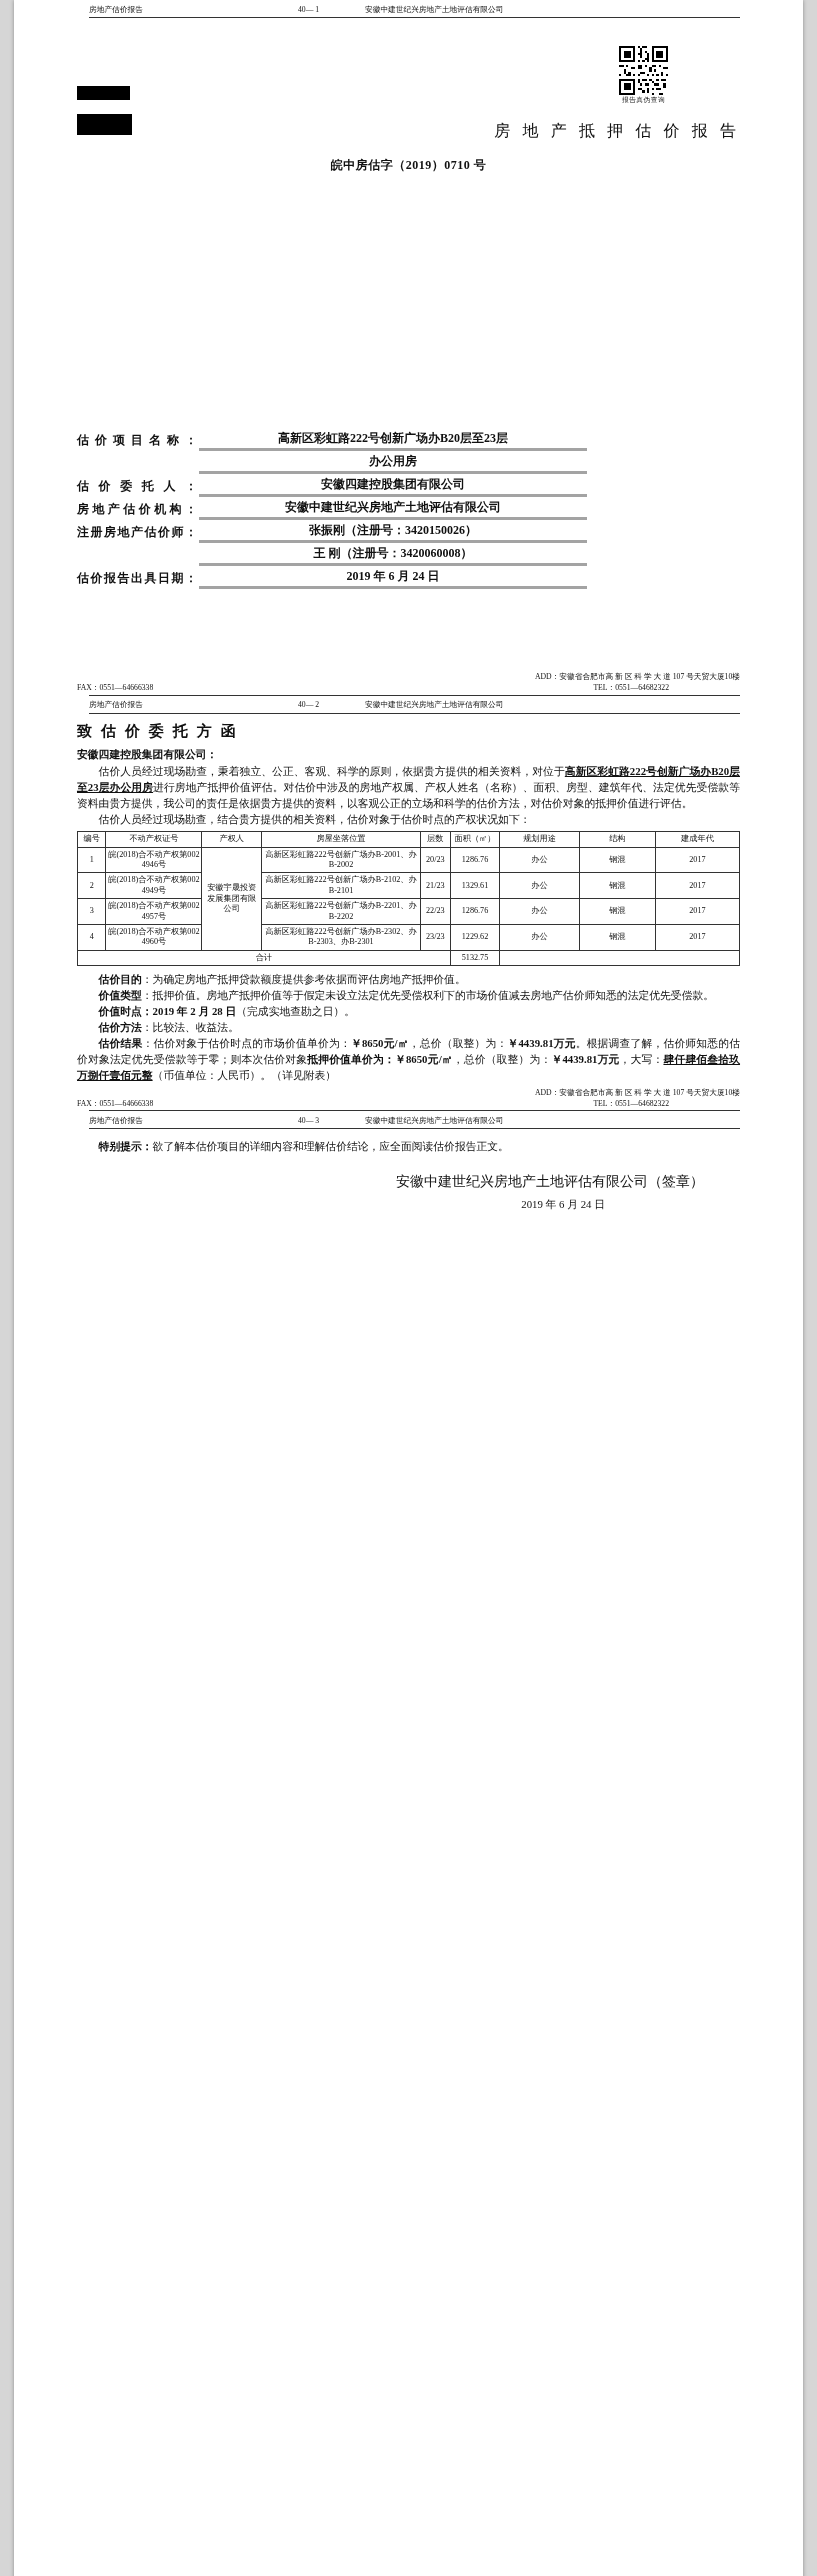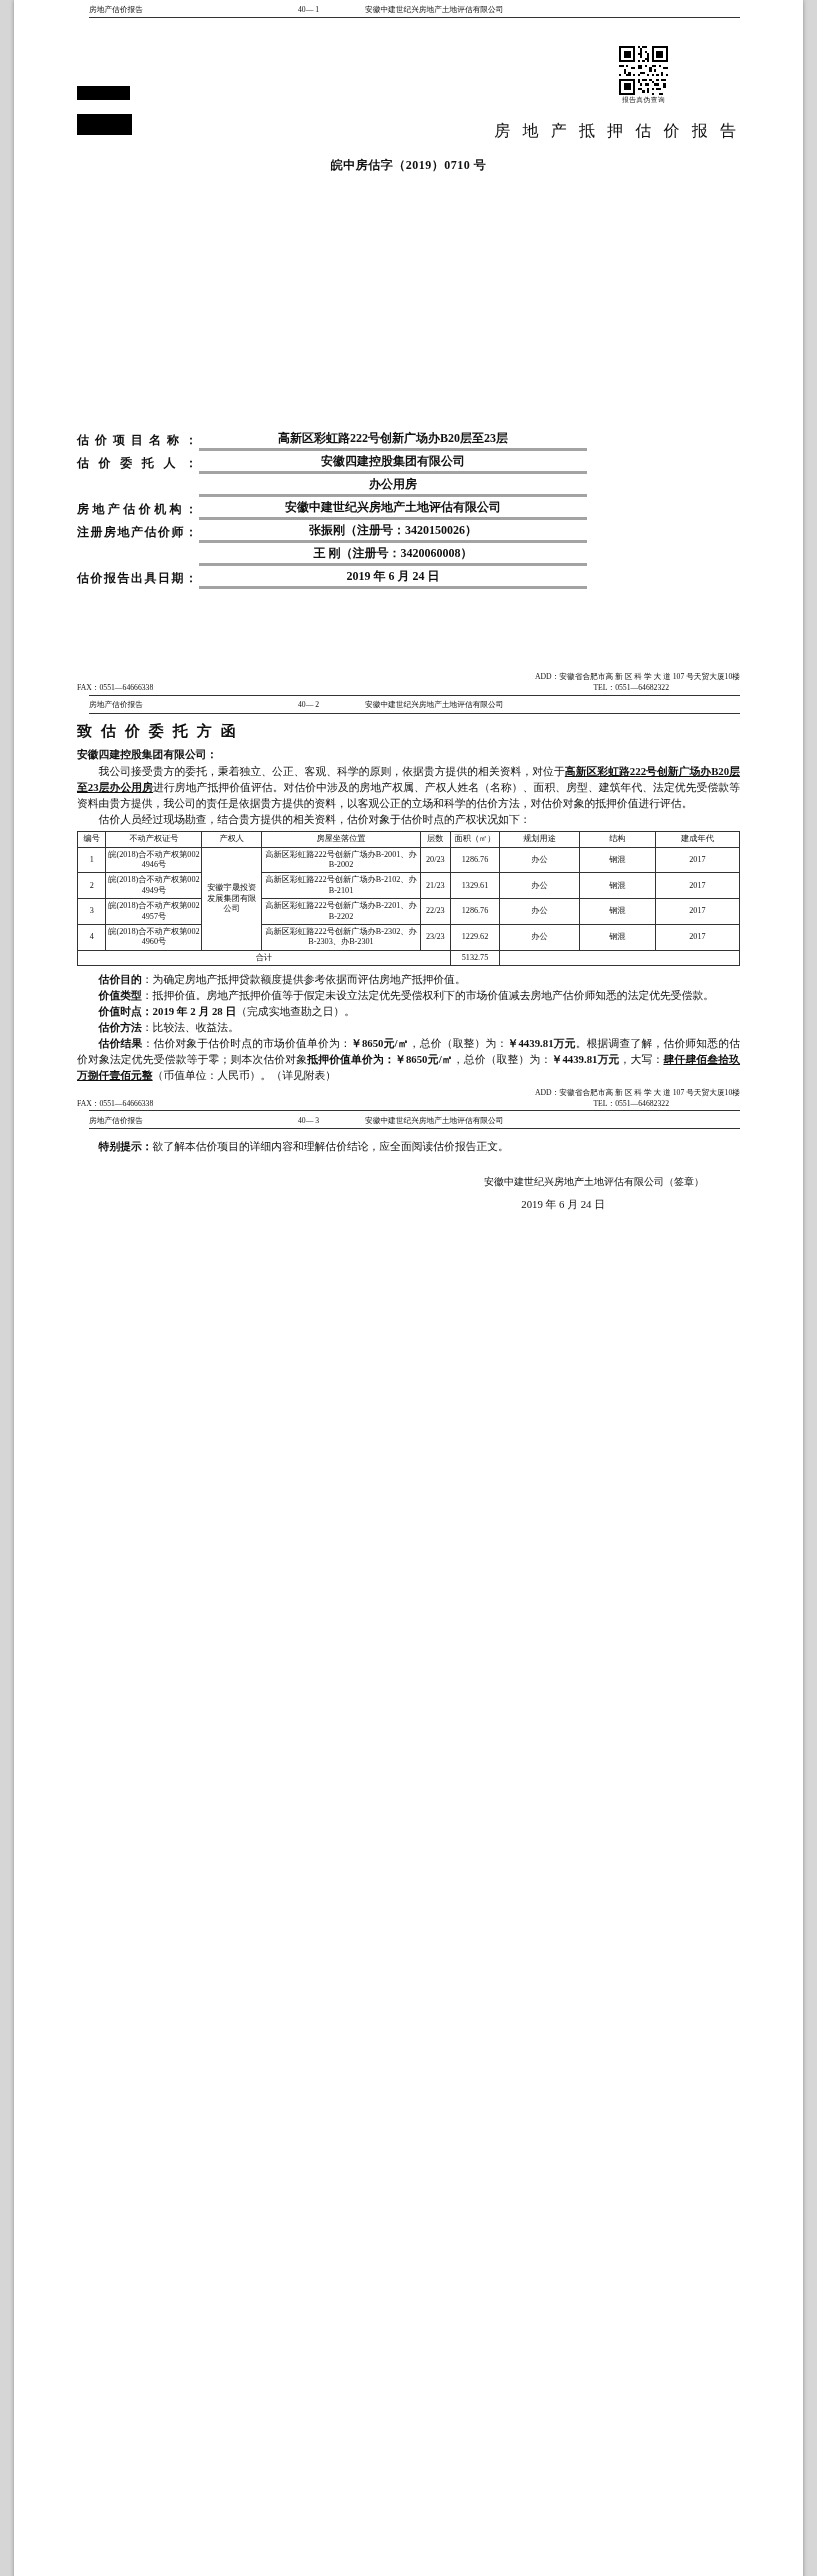--- a/index.html
+++ b/index.html
@@ -42,21 +42,21 @@
   p.body { font-size:10.8px; line-height:16px; text-align:justify; text-indent:21.6px; }
   .b { font-weight:bold; }
   .u { text-decoration:underline; }
   
   .prop-table { width:100%; border-collapse:collapse; table-layout:fixed; font-size:8.2px; margin:4.1px 0 5.2px; }
   .prop-table th, .prop-table td {
     border:0.5px solid #333; padding:2.1px 1.5px; text-align:center; vertical-align:middle;
     line-height:10.3px; font-weight:normal; word-break:break-all;
   }
   
-  .sign-company { text-align:right; padding-right:36px; font-size:10px; line-height:16px; margin-top:19.6px; }
+  .sign-company { text-align:right; padding-right:36px; font-size:14px; line-height:16px; margin-top:19.6px; }
   .sign-rep { text-align:right; padding-right:155px; font-size:10.8px; line-height:16px; margin-top:7.2px; }
   .sign-date { text-align:right; padding-right:135px; font-size:10.8px; line-height:16px; margin-top:6.2px; }
 </style>
 </head>
 <body>
 
 <div class="page">
 
   <div class="running-header">
     <span class="rh-left">房地产估价报告</span>
@@ -142,26 +142,26 @@
 
     <div class="cover-title">房 地 产 抵 押 估 价 报 告</div>
     <div class="cover-docno">皖中房估字（2019）0710 号</div>
 
     <div class="info">
       <div class="info-row">
         <span class="info-label">估价项目名称：</span>
         <span class="info-value">高新区彩虹路222号创新广场办B20层至23层</span>
       </div>
       <div class="info-row">
+        <span class="info-label"></span>
+        <span class="info-value">办公用房</span>
+      </div>
+      <div class="info-row">
         <span class="info-label">估价委托人：</span>
         <span class="info-value">安徽四建控股集团有限公司</span>
-      </div>
-      <div class="info-row">
-        <span class="info-label"></span>
-        <span class="info-value">办公用房</span>
       </div>
       <div class="info-row">
         <span class="info-label">房地产估价机构：</span>
         <span class="info-value">安徽中建世纪兴房地产土地评估有限公司</span>
       </div>
       <div class="info-row">
         <span class="info-label">注册房地产估价师：</span>
         <span class="info-value">张振刚（注册号：3420150026）</span>
       </div>
       <div class="info-row">
@@ -185,21 +185,21 @@
 
   <div class="running-header mid">
     <span class="rh-left">房地产估价报告</span>
     <span class="rh-page">40— 2</span>
     <span class="rh-right">安徽中建世纪兴房地产土地评估有限公司</span>
   </div>
 
   <div class="letter-title">致 估 价 委 托 方 函</div>
   <div class="salutation">安徽四建控股集团有限公司：</div>
 
-  <p class="body"><span>我公司接受贵方的委托，秉着独立、公正、客观、科学的原则，依据贵方提供的相关资料，对位于</span><span class="b u">高新区彩虹路222号创新广场办B20层至23层办公用房</span><span>进行房地产抵押价值评估。对估价中涉及的房地产权属、产权人姓名（名称）、面积、房型、建筑年代、法定优先受偿款等资料由贵方提供，我公司的责任是依据贵方提供的资料，以客观公正的立场和科学的估价方法，对估价对象的抵押价值进行评估。</span></p>
+  <p class="body"><span>估价人员经过现场勘查，秉着独立、公正、客观、科学的原则，依据贵方提供的相关资料，对位于</span><span class="b u">高新区彩虹路222号创新广场办B20层至23层办公用房</span><span>进行房地产抵押价值评估。对估价中涉及的房地产权属、产权人姓名（名称）、面积、房型、建筑年代、法定优先受偿款等资料由贵方提供，我公司的责任是依据贵方提供的资料，以客观公正的立场和科学的估价方法，对估价对象的抵押价值进行评估。</span></p>
 
   <p class="body">估价人员经过现场勘查，结合贵方提供的相关资料，估价对象于估价时点的产权状况如下：</p>
 
   <table class="prop-table">
     <colgroup>
       <col style="width:4.3%">
         <col style="width:14.5%">
         <col style="width:9%">
         <col style="width:24%">
         <col style="width:4.5%">

